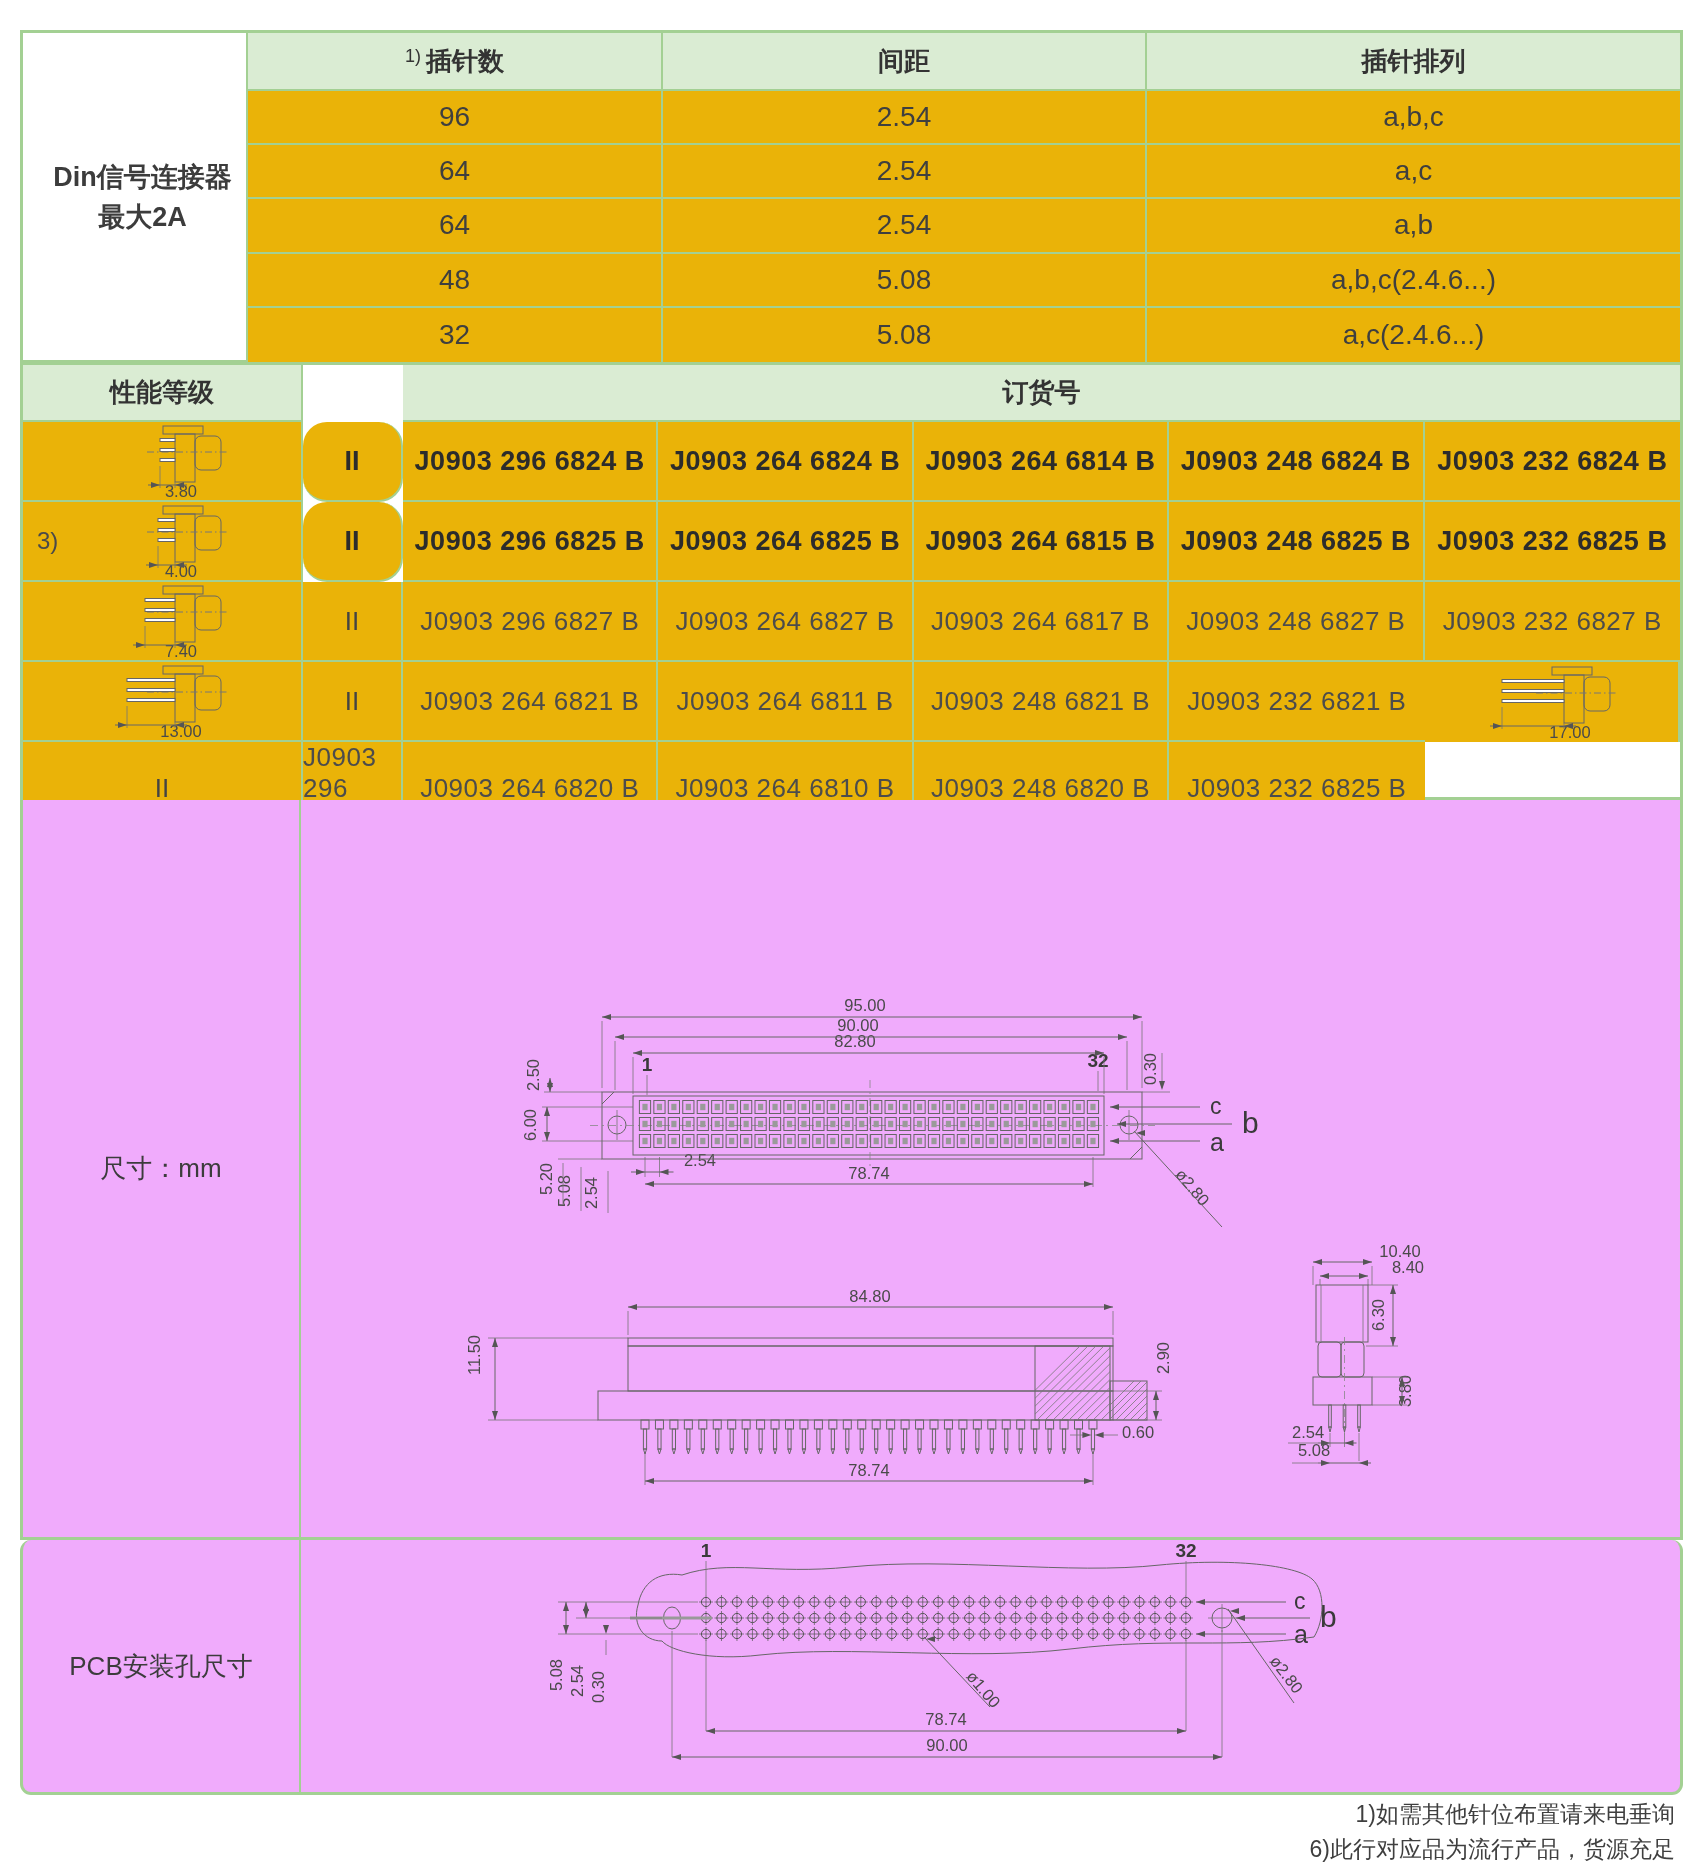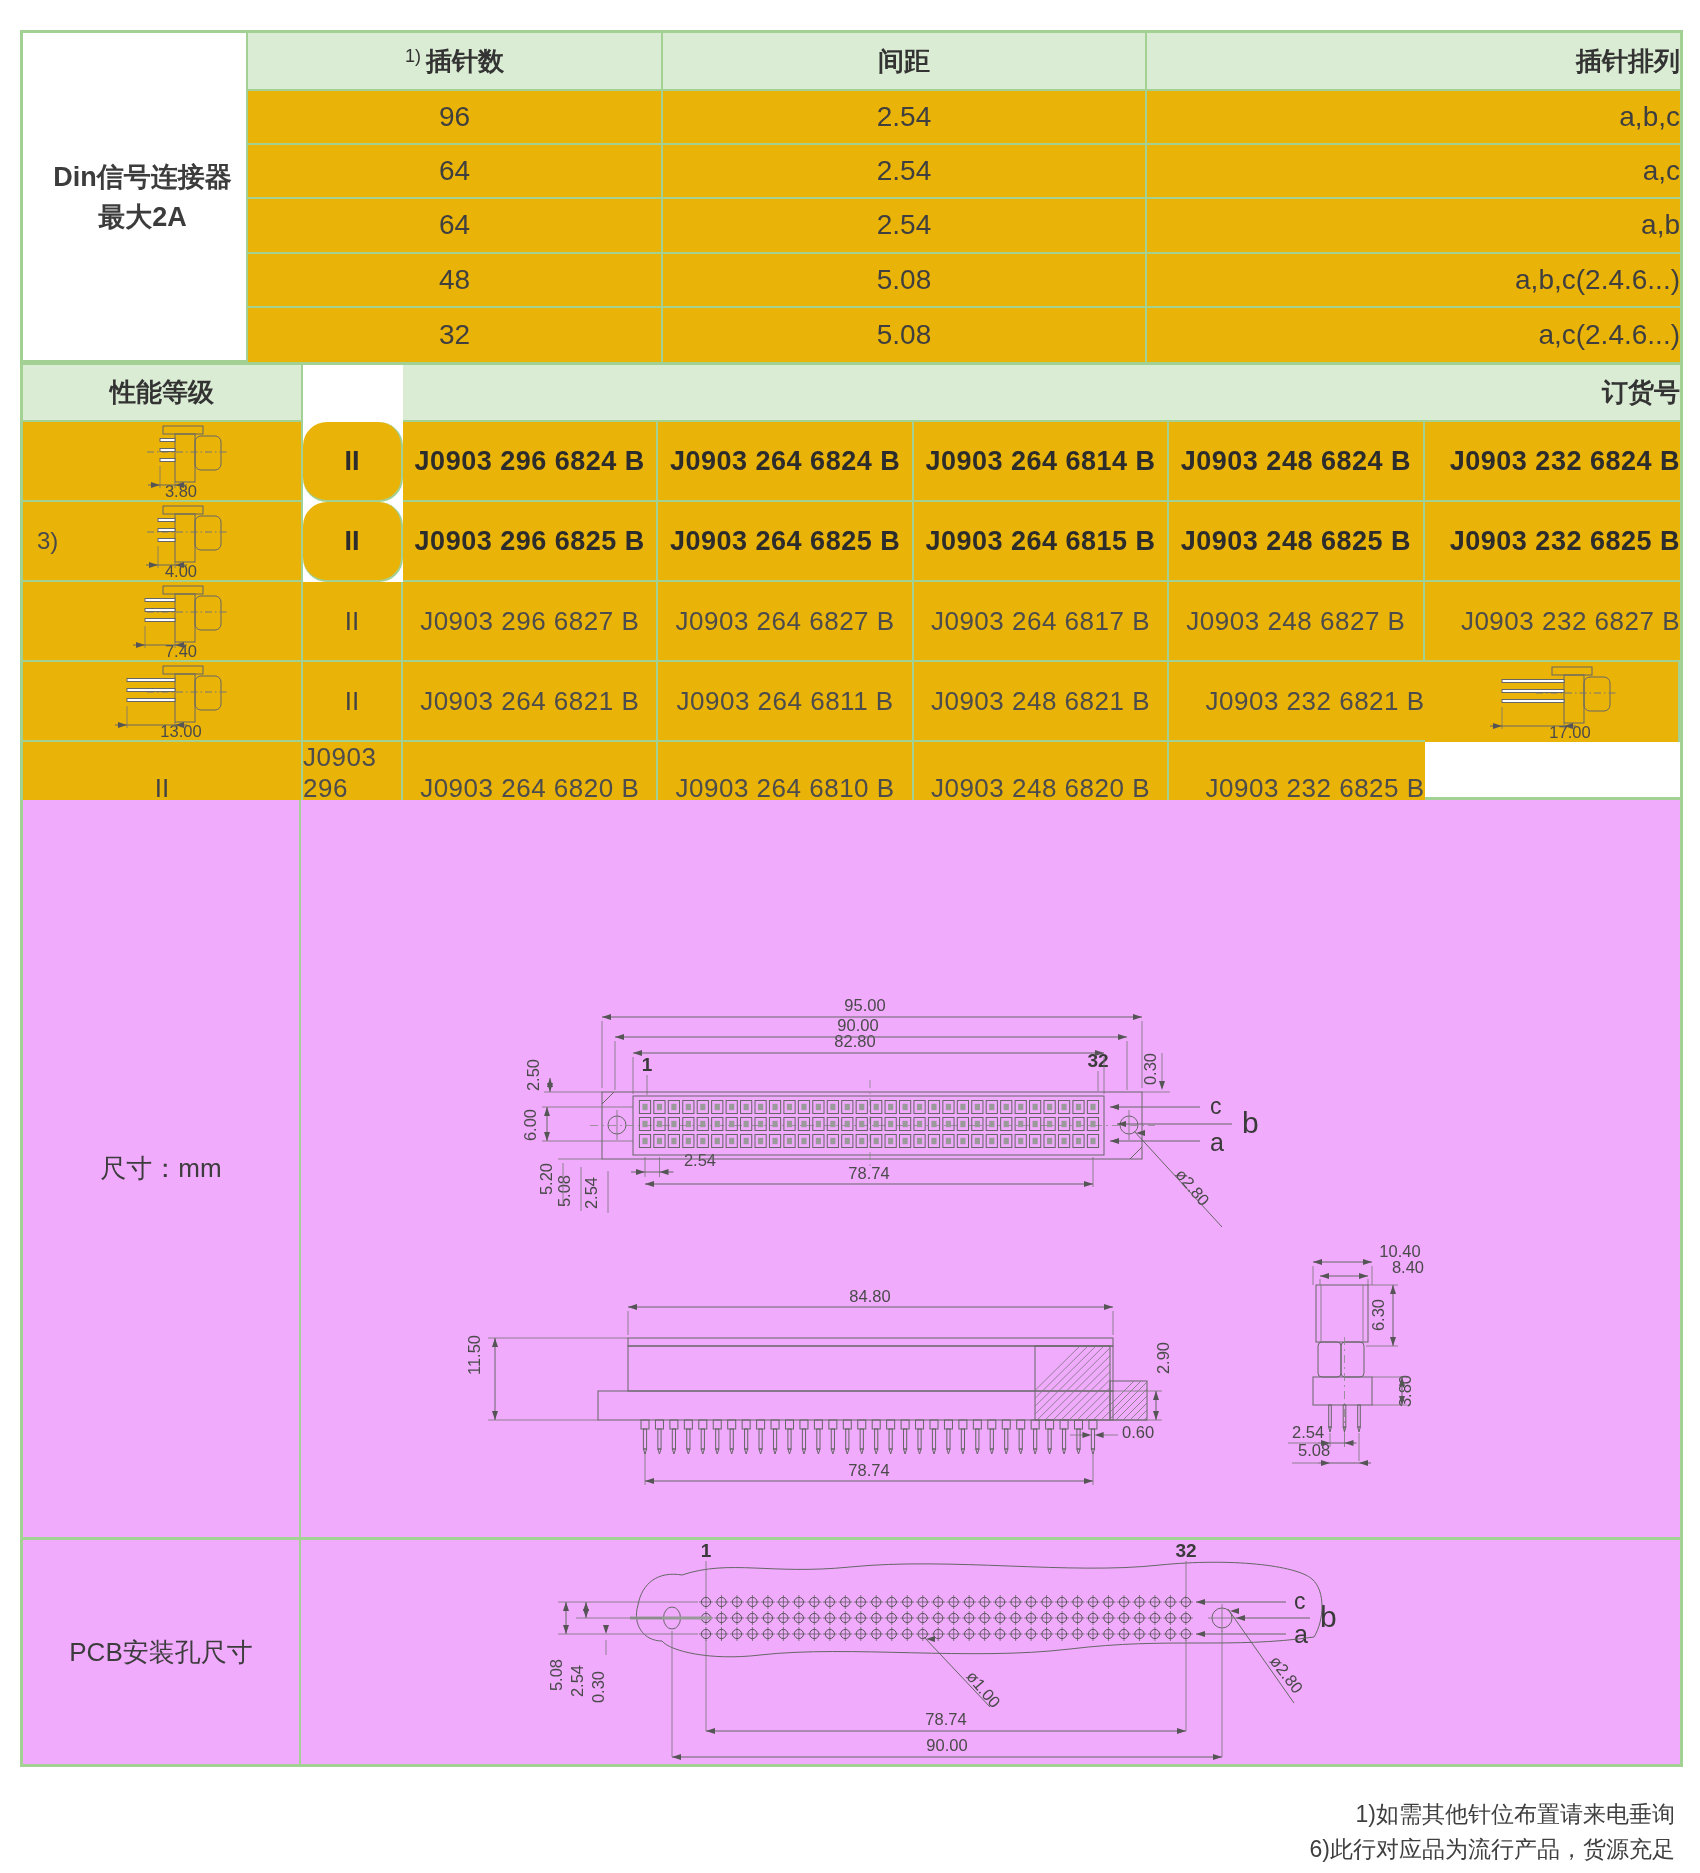--- a/index.html
+++ b/index.html
@@ -8,41 +8,41 @@
     --tx:#3c3c3c;
     --dk:#2e2e2e;
     --ln:#666;
   }
   html,body{margin:0;padding:0;background:#fff;}
   .sheet{position:relative;width:1700px;height:1873px;background:#ffffff;
          font-family:"Liberation Sans","DejaVu Sans",sans-serif;color:var(--tx);overflow:hidden;}
   .tbl{position:absolute;left:20px;box-sizing:border-box;border:3px solid var(--g);display:grid;background:#fff;}
   .cell{border-right:2px solid var(--g);border-bottom:2px solid var(--g);
         display:flex;align-items:center;justify-content:center;box-sizing:border-box;background:#eab308;}
-  .cell.lastc{border-right:none;justify-content:flex-end;}
+  .cell.lastc{border-right:none;}
   .cell.lastr{border-bottom:none;}
   .head{background:var(--gh);font-weight:700;font-size:26px;color:#333;}
   .sup{font-size:18px;margin-right:5px;transform:translateY(-5px);font-weight:400;}
   .spec{top:30px;width:1663px;height:335px;grid-template-columns:225px 415px 484px 1fr;
         grid-template-rows:58px repeat(5,1fr);}
   .prod-label{grid-row:1/7;grid-column:1;flex-direction:column;font-size:27px;font-weight:700;line-height:40px;background:#fff;padding-left:16px;}
   .val{font-size:28px;color:#3f3f3f;}
   .order{top:365px;width:1663px;height:435px;border-top:none;
          grid-template-columns:280px 100px repeat(5,1fr);grid-template-rows:57px repeat(5,1fr);}
   .ordno{font-size:26px;color:#4c4c4c;letter-spacing:.5px;}
   .rowbold .ordno,.rowbold .grade{font-weight:700;font-size:27px;color:#2c2c2c;}
   .grade{font-size:26px;color:#444;border-radius:24px;}
   .iconcell{position:relative;}
   .rownote{position:absolute;left:14px;top:50%;transform:translateY(-50%);font-size:24px;color:#4a4a4a;}
   .section{position:absolute;left:20px;width:1663px;box-sizing:border-box;
            border:3px solid var(--g);border-top:none;background:#f0abfc;display:flex;}
   .sec-label{width:278px;border-right:2px solid var(--g);display:flex;align-items:center;justify-content:center;
              font-size:26px;color:#3c3c3c;box-sizing:border-box;}
   .dims-sec{top:800px;height:740px;}
-  .pcb-sec{top:1540px;height:227px;}
+  .pcb-sec{top:1540px;height:255px;border-radius:11px;}
   .notes{position:absolute;top:1797px;right:25px;text-align:right;font-size:23px;line-height:35px;color:#3f3f3f;}
   svg{position:absolute;overflow:visible;}
   svg .dt{font-size:16.5px;fill:#4a4a4a;font-family:"Liberation Sans","DejaVu Sans",sans-serif;}
   svg .pt{font-size:19px;font-weight:700;fill:#3a3a3a;}
   svg .rl{fill:#3a3a3a;}
   .conn-icon{position:static;overflow:visible;}
 </style>
 </head>
 <body>
 

